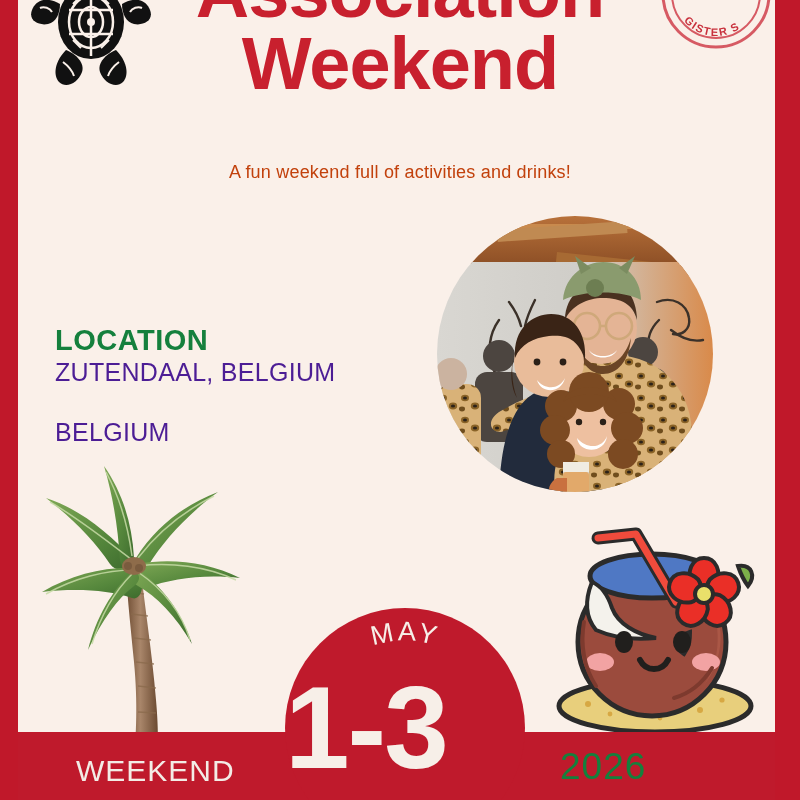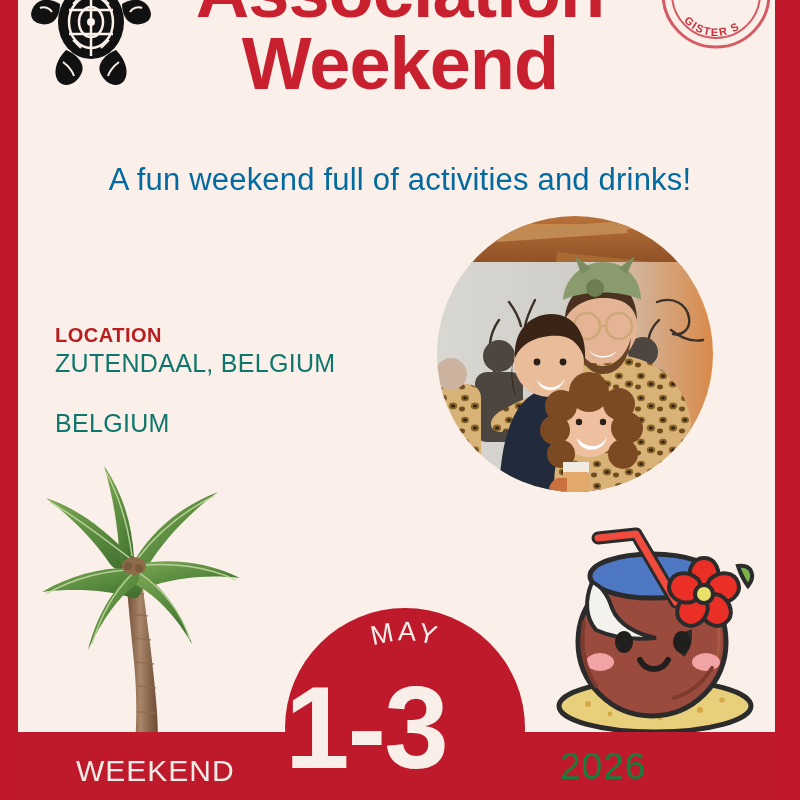--- a/index.html
+++ b/index.html
@@ -37,30 +37,30 @@
   .headline{
     position:absolute;left:0;right:0;top:-42px;text-align:center;z-index:3;
     color:#c8202e;font-weight:bold;font-size:74px;line-height:0.92;
     letter-spacing:-1px;
   }
   .headline .l1{display:block;}
   .headline .l2{display:block;margin-top:4px;}
 
   .subtitle{
     position:absolute;left:0;right:0;top:162px;text-align:center;z-index:3;
-    color:#0369a1;font-size:31px;font-weight:normal;letter-spacing:0.2px;
+    color:#c2410c;font-size:18px;font-weight:normal;letter-spacing:0.2px;
   }
 
   
   .info{position:absolute;left:55px;top:325px;z-index:3;}
   .info-label{
-    color:#b91c1c;font-size:20px;font-weight:bold;letter-spacing:0.5px;line-height:1.05;
+    color:#15803d;font-size:29px;font-weight:bold;letter-spacing:0.5px;line-height:1.05;
   }
   .info-value{
-    color:#0f766e;font-size:25px;font-weight:normal;letter-spacing:0.3px;line-height:1.2;
+    color:#4c1d95;font-size:25px;font-weight:normal;letter-spacing:0.3px;line-height:1.2;
     margin-top:2px;
   }
   .info-group-2{margin-top:30px;}
 
   
   .photo{
     position:absolute;left:437px;top:216px;width:276px;height:276px;border-radius:50%;
     overflow:hidden;z-index:3;
   }
   .photo svg{display:block;width:100%;height:100%;}

